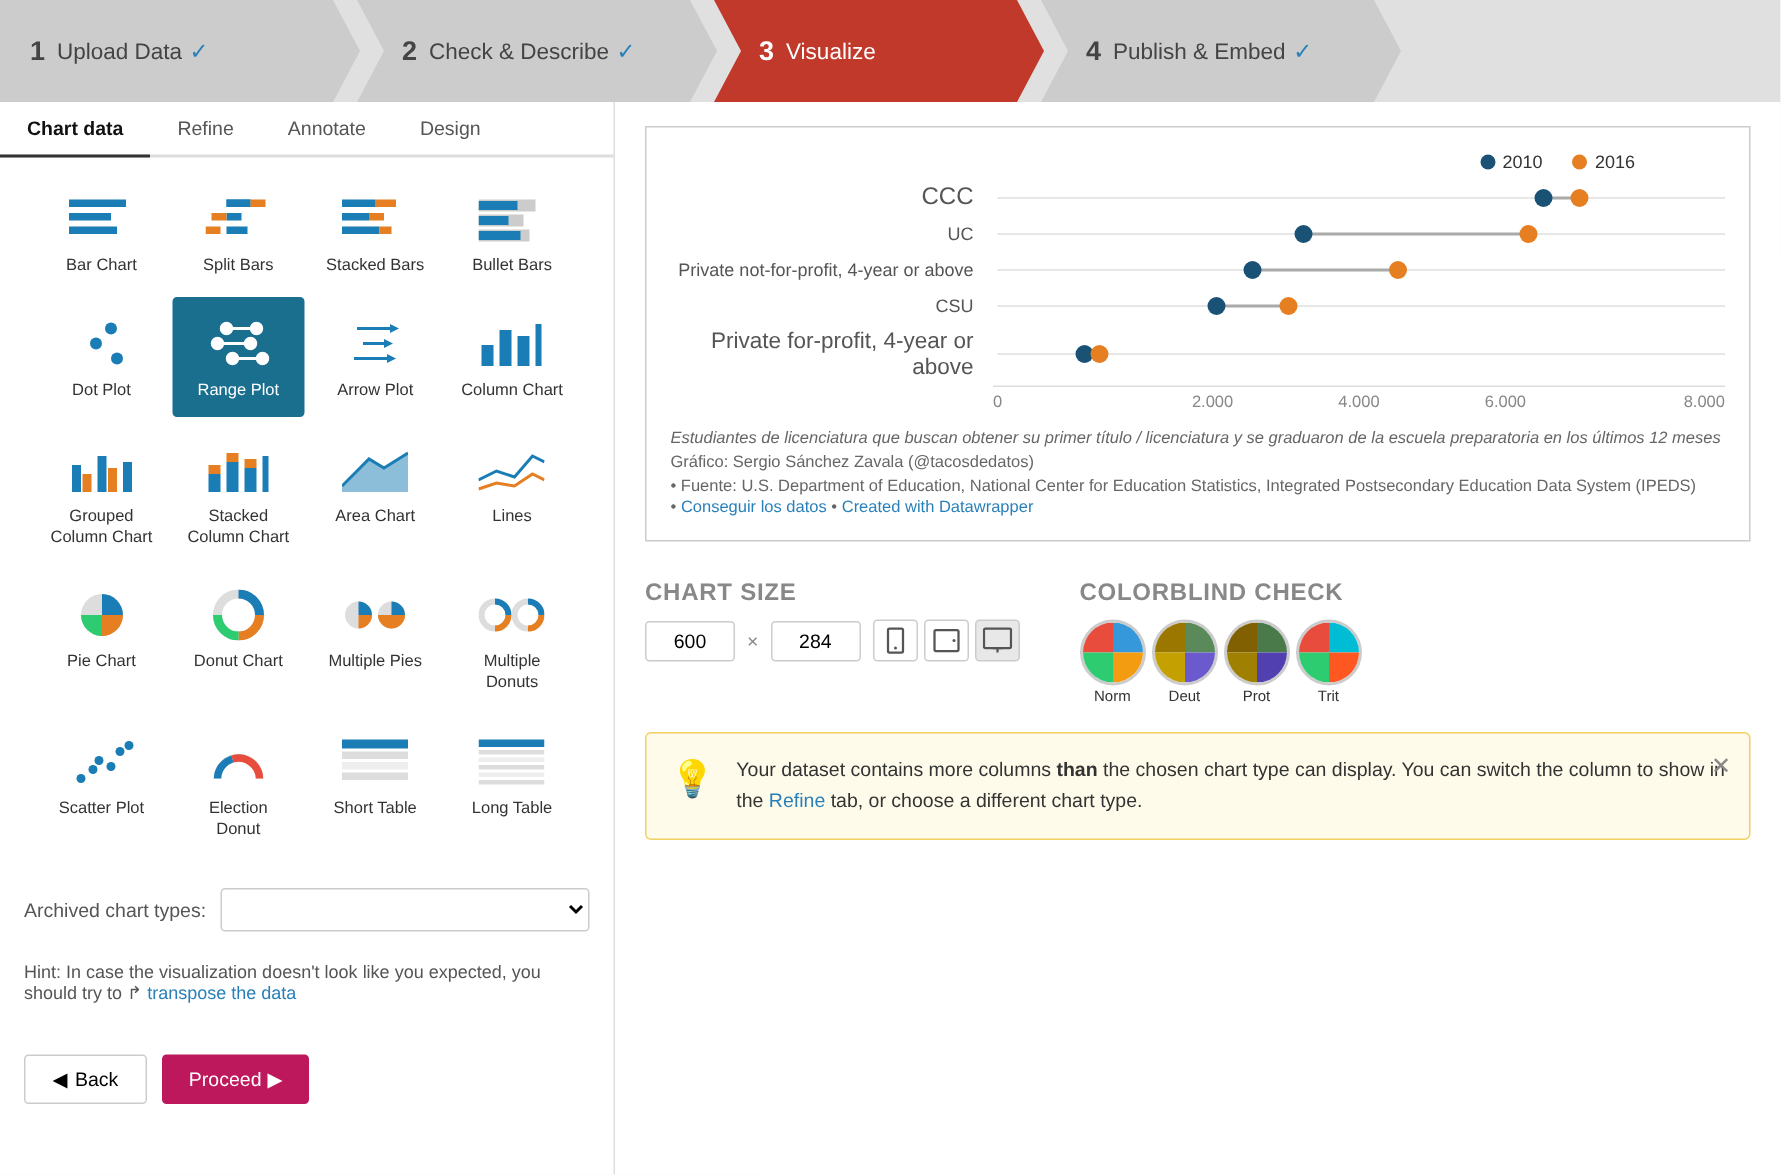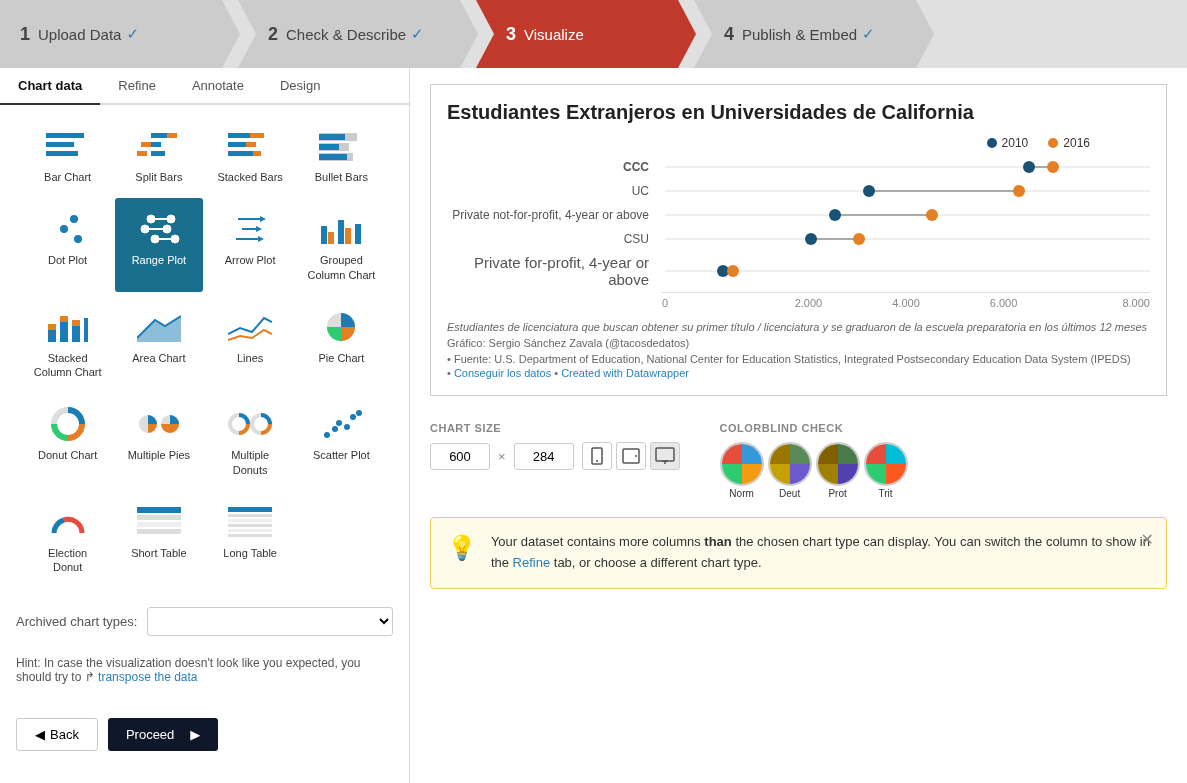--- a/index.html
+++ b/index.html
@@ -35,40 +35,40 @@
     .chart-item.selected .chart-icon svg { fill: white; stroke: white; }
 
     
     .archived-row { display: flex; align-items: center; padding: 12px 16px; gap: 10px; font-size: 13px; color: #555; }
     .archived-select { flex: 1; padding: 5px 8px; border: 1px solid #ccc; border-radius: 3px; background: white; font-size: 13px; }
 
     
     .hint { padding: 8px 16px; font-size: 12px; color: #555; }
     .hint a { color: #2980b9; text-decoration: none; }
     .btn-back { padding: 8px 18px; background: #fff; border: 1px solid #ccc; border-radius: 3px; cursor: pointer; font-size: 13px; display: flex; align-items: center; gap: 5px; }
-    .btn-proceed { padding: 8px 18px; background: #0f172a; border: none; border-radius: 3px; cursor: pointer; font-size: 13px; color: white; display: flex; align-items: center; gap: 16px; }
+    .btn-proceed { padding: 8px 18px; background: #be185d; border: none; border-radius: 3px; cursor: pointer; font-size: 13px; color: white; display: flex; align-items: center; gap: 4px; }
 
     
     .right-panel { flex: 1; padding: 16px 20px; position: relative; }
 
     
     .chart-preview { border: 1px solid #ccc; background: white; padding: 16px; margin-bottom: 16px; }
     .chart-title { font-size: 20px; font-weight: bold; color: #222; margin-bottom: 12px; }
     .dot-legend { display: flex; justify-content: flex-end; gap: 20px; margin-bottom: 8px; font-size: 12px; }
     .legend-item { display: flex; align-items: center; gap: 5px; }
     .legend-dot { width: 10px; height: 10px; border-radius: 50%; }
     .chart-rows { display: flex; flex-direction: column; gap: 6px; }
     .chart-row { display: flex; align-items: center; gap: 8px; }
     .row-label { width: 200px; text-align: right; font-size: 12px; color: #555; flex-shrink: 0; }
     .row-visual { flex: 1; position: relative; height: 18px; display: flex; align-items: center; }
 
     
     .chart-controls { display: flex; gap: 40px; padding: 10px 0; }
     .control-group { display: flex; flex-direction: column; gap: 8px; }
-    .control-label { font-size: 11px; color: #888; font-weight: bold; letter-spacing: 0.5px; }
+    .control-label { font-size: 16px; color: #888; font-weight: bold; letter-spacing: 0.5px; }
     .size-inputs { display: flex; align-items: center; gap: 8px; }
     .size-input { width: 60px; padding: 5px 8px; border: 1px solid #ccc; border-radius: 3px; font-size: 13px; text-align: center; }
     .size-x { font-size: 13px; color: #888; }
     .device-icons { display: flex; gap: 4px; }
     .device-icon { width: 30px; height: 28px; border: 1px solid #ccc; border-radius: 3px; display: flex; align-items: center; justify-content: center; cursor: pointer; background: white; }
     .device-icon.active { background: #e8e8e8; }
     .colorblind-options { display: flex; gap: 4px; }
 
     
     .warning-banner { background: #fffbea; border: 1px solid #f0d060; border-radius: 4px; padding: 14px 16px; display: flex; align-items: flex-start; gap: 14px; margin-top: 8px; position: relative; }
@@ -211,20 +211,31 @@
               <line x1="14" y1="17" x2="28" y2="17" stroke="#1a7db5" stroke-width="2"></line>
               <line x1="8" y1="27" x2="30" y2="27" stroke="#1a7db5" stroke-width="2"></line>
               <polygon points="32,4 38,7 32,10" fill="#1a7db5"></polygon>
               <polygon points="28,14 34,17 28,20" fill="#1a7db5"></polygon>
               <polygon points="30,24 36,27 30,30" fill="#1a7db5"></polygon>
             </svg>
           </div>
           <div class="chart-label">Arrow Plot</div>
         </div>
 
+        <div class="chart-item">
+          <div class="chart-icon">
+            <svg width="44" height="34" viewBox="0 0 44 34" fill="none">
+              <rect x="2" y="18" width="8" height="14" fill="#1a7db5"></rect>
+              <rect x="14" y="8" width="8" height="24" fill="#1a7db5"></rect>
+              <rect x="26" y="12" width="8" height="20" fill="#1a7db5"></rect>
+              <rect x="38" y="4" width="4" height="28" fill="#1a7db5"></rect>
+            </svg>
+          </div>
+          <div class="chart-label">Column Chart</div>
+        </div>
 
         <div class="chart-item">
           <div class="chart-icon">
             <svg width="44" height="34" viewBox="0 0 44 34" fill="none">
               <rect x="2" y="14" width="6" height="18" fill="#1a7db5"></rect>
               <rect x="9" y="20" width="6" height="12" fill="#e67e22"></rect>
               <rect x="19" y="8" width="6" height="24" fill="#1a7db5"></rect>
               <rect x="26" y="16" width="6" height="16" fill="#e67e22"></rect>
               <rect x="36" y="12" width="6" height="20" fill="#1a7db5"></rect>
             </svg>
@@ -395,38 +406,37 @@
           <span>▶</span>
         </button>
       </div>
 
     </div>
   </div>
 
   <div class="right-panel">
 
     <div class="chart-preview">
-      <div class="chart-title">Estudiantes Extranjeros en Universidades de California</div>
 
       <div class="dot-legend">
         <div class="legend-item">
           <div class="legend-dot" style="background:#1a5276;"></div>
           <span>2010</span>
         </div>
         <div class="legend-item">
           <div class="legend-dot" style="background:#e67e22;"></div>
           <span>2016</span>
         </div>
         <div style="width:40px;"></div>
       </div>
 
       <div class="chart-rows" id="chart-rows-container">
 
       <div class="chart-row">
-      <div class="row-label" style="font-size:12px;color:#555;text-align:right;width:210px;flex-shrink:0;padding-right:8px;font-weight:bold;">CCC</div>
+      <div class="row-label" style="font-size:16px;color:#555;text-align:right;width:210px;flex-shrink:0;padding-right:8px;">CCC</div>
       <div class="row-visual" style="flex:1;position:relative;height:18px;">
         <div style="position:absolute;left:0;right:0;height:1px;background:#e0e0e0;top:50%;transform:translateY(-50%);"></div>
         <div style="position:absolute;left:75%;width:5%;height:2px;background:#aaa;top:50%;transform:translateY(-50%);"></div>
         <div style="position:absolute;left:75%;width:12px;height:12px;border-radius:50%;background:#1a5276;top:50%;transform:translateY(-50%) translateX(-50%);"></div>
         <div style="position:absolute;left:80%;width:12px;height:12px;border-radius:50%;background:#e67e22;top:50%;transform:translateY(-50%) translateX(-50%);"></div>
       </div>
     </div>
           <div class="chart-row">
       <div class="row-label" style="font-size:12px;color:#555;text-align:right;width:210px;flex-shrink:0;padding-right:8px;">UC</div>
       <div class="row-visual" style="flex:1;position:relative;height:18px;">

